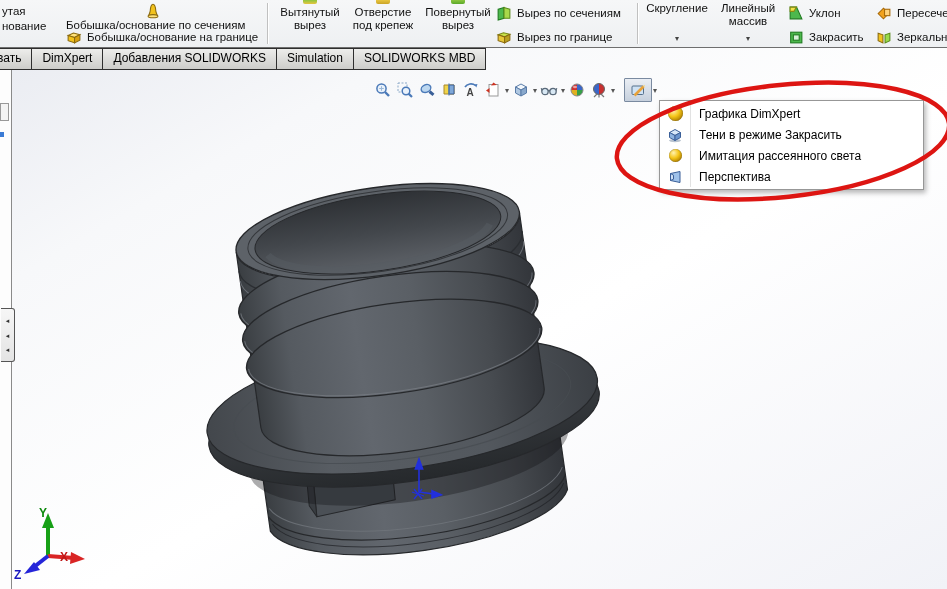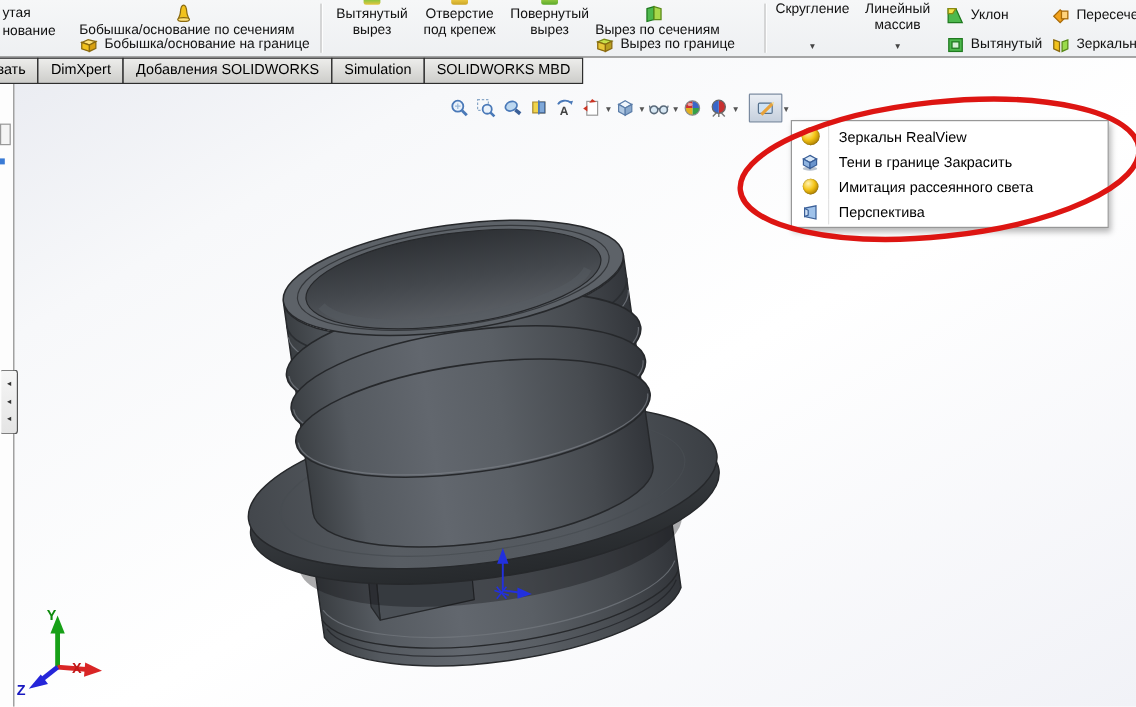--- a/index.html
+++ b/index.html
@@ -138,21 +138,21 @@
   </div>
   <div class="big-cmd" style="left:346px;width:74px;">
     <div class="sliver" style="background:linear-gradient(#e8c53f,#caa427);"></div>
     <div class="txt">Отверстие под крепеж</div>
   </div>
   <div class="big-cmd" style="left:424px;width:68px;">
     <div class="sliver" style="background:linear-gradient(#8cc63f,#5aa82a);"></div>
     <div class="txt">Повернутый вырез</div>
   </div>
 
-  <div class="small-cmd" style="left:496px;top:3px;flex-direction:column;">
+  <div class="small-cmd" style="left:496px;top:3px;">
     <svg class="ic" viewBox="0 0 15 15">
         <polygon points="2,4 7.5,2.3 7.5,12.5 2,14" fill="#4db84d" stroke="#1f7a1f"></polygon>
         <polygon points="7.5,2.3 13,4 13,12.5 7.5,12.5" fill="#a8d84a" stroke="#5a8a1a"></polygon>
       </svg>
     <span class="lbl">Вырез по сечениям</span>
   </div>
   <div class="small-cmd" style="left:496px;top:27px;">
     <svg class="ic" viewBox="0 0 15 15">
         <polygon points="2,5.5 7,3.5 13,5 8,7.5" fill="#c8e04a" stroke="#7a8a1a"></polygon>
         <polygon points="2,5.5 8,7.5 8,13 2,11" fill="#e8c838" stroke="#8a6a10"></polygon>
@@ -176,21 +176,21 @@
         <polygon points="2,2 8,2 13,13 2,13" fill="#4db84d" stroke="#1f7a1f"></polygon>
         <polygon points="2,2 8,2 5.5,6 2,6" fill="#f2e24a" stroke="#8a8a10"></polygon>
       </svg>
     <span class="lbl">Уклон</span>
   </div>
   <div class="small-cmd" style="left:788px;top:27px;">
     <svg class="ic" viewBox="0 0 15 15">
         <rect x="2.5" y="3" width="10.5" height="10" fill="#4db84d" stroke="#1f7a1f"></rect>
         <rect x="5" y="5.5" width="5.5" height="5" fill="#d8f0d8" stroke="#1f7a1f"></rect>
       </svg>
-    <span class="lbl">Вытянутый</span>
+    <span class="lbl">Закрасить</span>
   </div>
   <div class="small-cmd" style="left:876px;top:3px;">
     <svg class="ic" viewBox="0 0 15 15">
         <polygon points="2,8 7,3 12,8 7,13" fill="#f2a21c" stroke="#a86a08"></polygon>
         <rect x="8" y="4" width="5" height="6" fill="#ffd27a" stroke="#a86a08"></rect>
       </svg>
     <span class="lbl">Пересече</span>
   </div>
   <div class="small-cmd" style="left:876px;top:27px;">
     <svg class="ic" viewBox="0 0 15 15">
@@ -351,32 +351,32 @@
       </svg>
   </div>
   <span class="drop">▾</span>
 </div>
 
 <div class="vmenu">
   <div class="item">
     <div class="gutter">
         <div class="sphere-gold"></div>
       </div>
-    <span class="ilabel">Зеркальн RealView</span>
+    <span class="ilabel">Графика DimXpert</span>
   </div>
   <div class="item">
     <div class="gutter">
       <svg width="16" height="16" viewBox="0 0 16 16">
           <ellipse cx="8" cy="13.6" rx="6" ry="1.6" fill="#b9c3cf"></ellipse>
           <polygon points="8,2.5 13.5,5.5 8,8.5 2.5,5.5" fill="#d8e8f8" stroke="#3a5f98"></polygon>
           <polygon points="2.5,5.5 8,8.5 8,13.5 2.5,10.5" fill="#8fb4e0" stroke="#3a5f98"></polygon>
           <polygon points="13.5,5.5 8,8.5 8,13.5 13.5,10.5" fill="#6a94cc" stroke="#3a5f98"></polygon>
         </svg>
     </div>
-    <span class="ilabel">Тени в границе Закрасить</span>
+    <span class="ilabel">Тени в режиме Закрасить</span>
   </div>
   <div class="item">
     <div class="gutter">
         <div class="sphere-gold small"></div>
       </div>
     <span class="ilabel">Имитация рассеянного света</span>
   </div>
   <div class="item">
     <div class="gutter">
       <svg width="16" height="16" viewBox="0 0 16 16">

